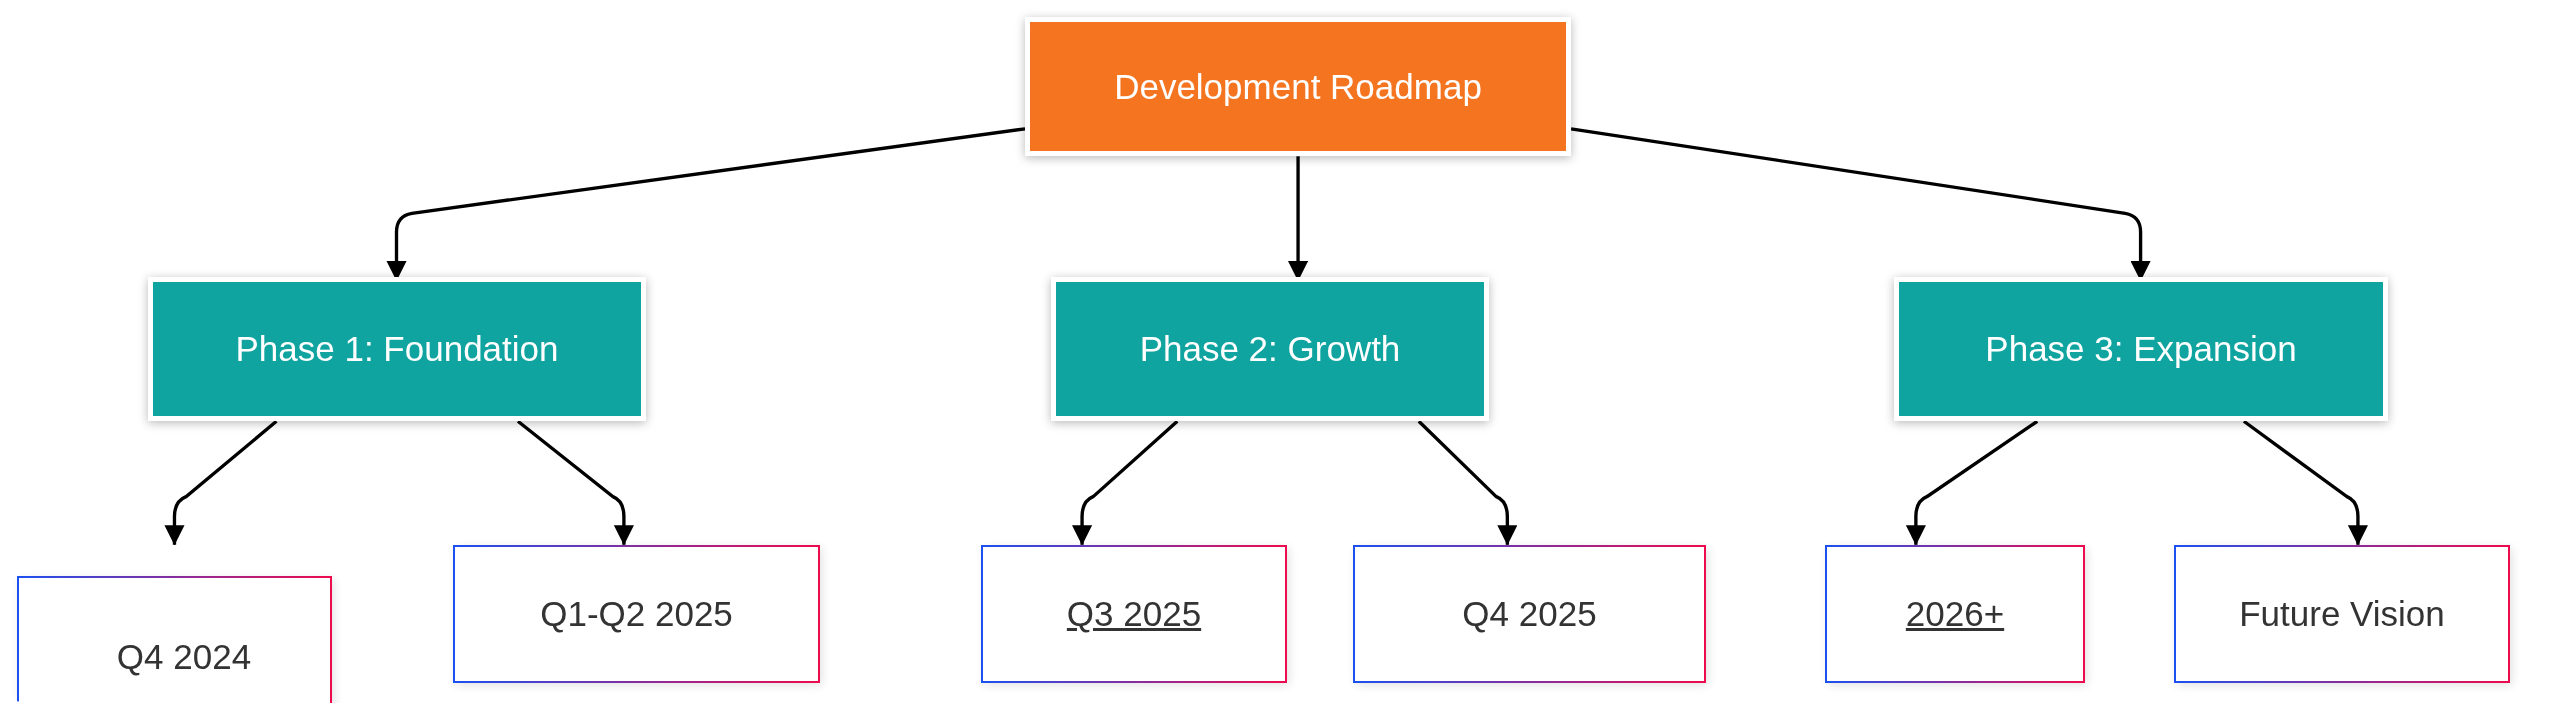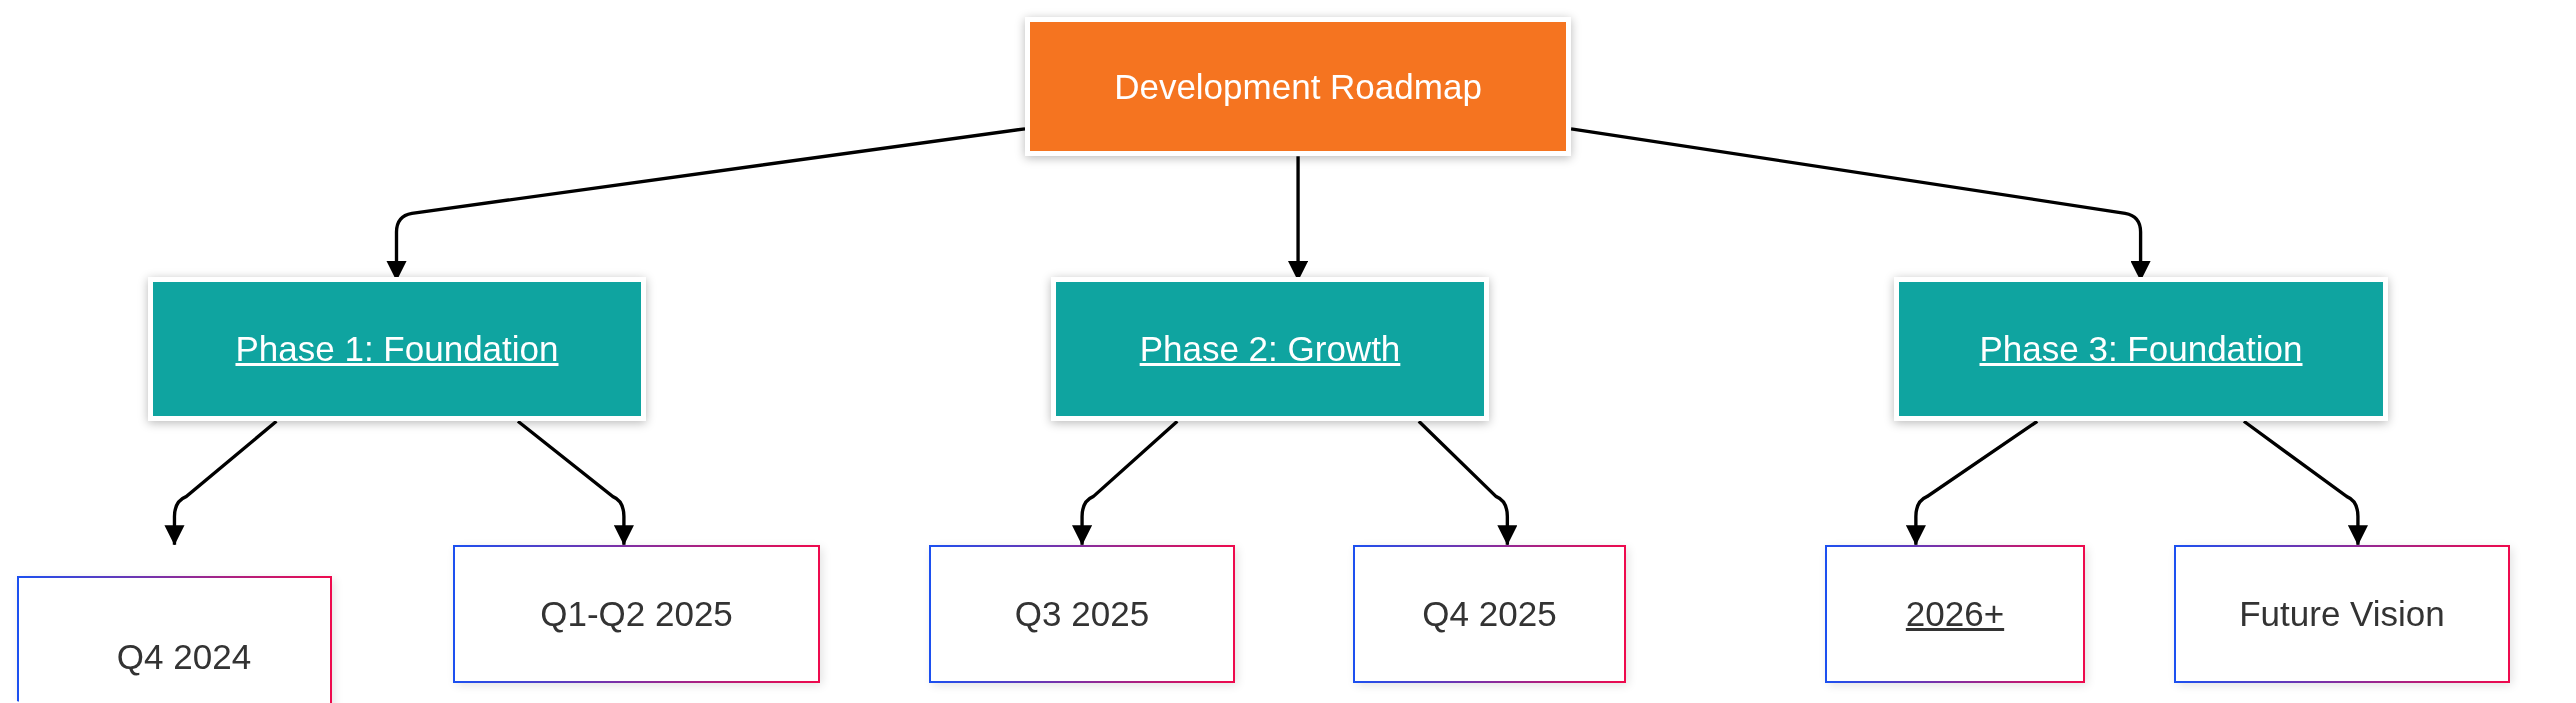--- a/index.html
+++ b/index.html
@@ -30,21 +30,21 @@
     display:flex;align-items:center;justify-content:center;
     font-size:35px;line-height:1.2;
     text-align:center;white-space:nowrap;
   }
   .framed{
     border:5.4px solid #ffffff;
     color:var(--node_text);
     box-shadow:0 2px 9.4px rgba(0,0,0,0.28);
   }
   .root-node{background:var(--root_fill);}
-  .phase-node{background:var(--phase_fill);text-decoration:underline;}
+  .phase-node{background:var(--phase_fill);}
   .leaf-node{
     background:#ffffff;
     color:var(--leaf_text);
     border:2.7px solid;
     border-image:linear-gradient(90deg,var(--leaf_border_start),var(--leaf_border_end)) 1;
     box-shadow:3.4px 3.4px 9.4px rgba(0,0,0,0.12);
   }
 </style>
 </head>
 <body>
@@ -72,33 +72,33 @@
     <span>Development Roadmap</span>
   </div>
 
   <div class="node framed phase-node" style="left:148px;top:277px;width:498px;height:144px;">
     <span>Phase 1: Foundation</span>
   </div>
   <div class="node framed phase-node" style="left:1051px;top:277px;width:438px;height:144px;">
     <span>Phase 2: Growth</span>
   </div>
   <div class="node framed phase-node" style="left:1894px;top:277px;width:494px;height:144px;">
-    <span>Phase 3: Foundation</span>
+    <span>Phase 3: Expansion</span>
   </div>
 
   <div class="node leaf-node" style="left:17px;top:576px;width:315px;height:162px;padding-left:19px;">
     <span>Q4 2024</span>
   </div>
   <div class="node leaf-node" style="left:441px;top:545px;width:367px;height:138px;margin-left:12px;">
     <span>Q1-Q2 2025</span>
   </div>
-  <div class="node leaf-node" style="left:929px;top:545px;width:306px;height:138px;">
+  <div class="node leaf-node" style="left:981px;top:545px;width:306px;height:138px;text-decoration:underline;">
     <span>Q3 2025</span>
   </div>
-  <div class="node leaf-node" style="left:1353px;top:545px;width:273px;height:138px;">
+  <div class="node leaf-node" style="left:1353px;top:545px;width:353px;height:138px;">
     <span>Q4 2025</span>
   </div>
   <div class="node leaf-node" style="left:1825px;top:545px;width:260px;height:138px;text-decoration:underline;">
     <span>2026+</span>
   </div>
   <div class="node leaf-node" style="left:2174px;top:545px;width:336px;height:138px;">
     <span>Future Vision</span>
   </div>
 
 </div>

